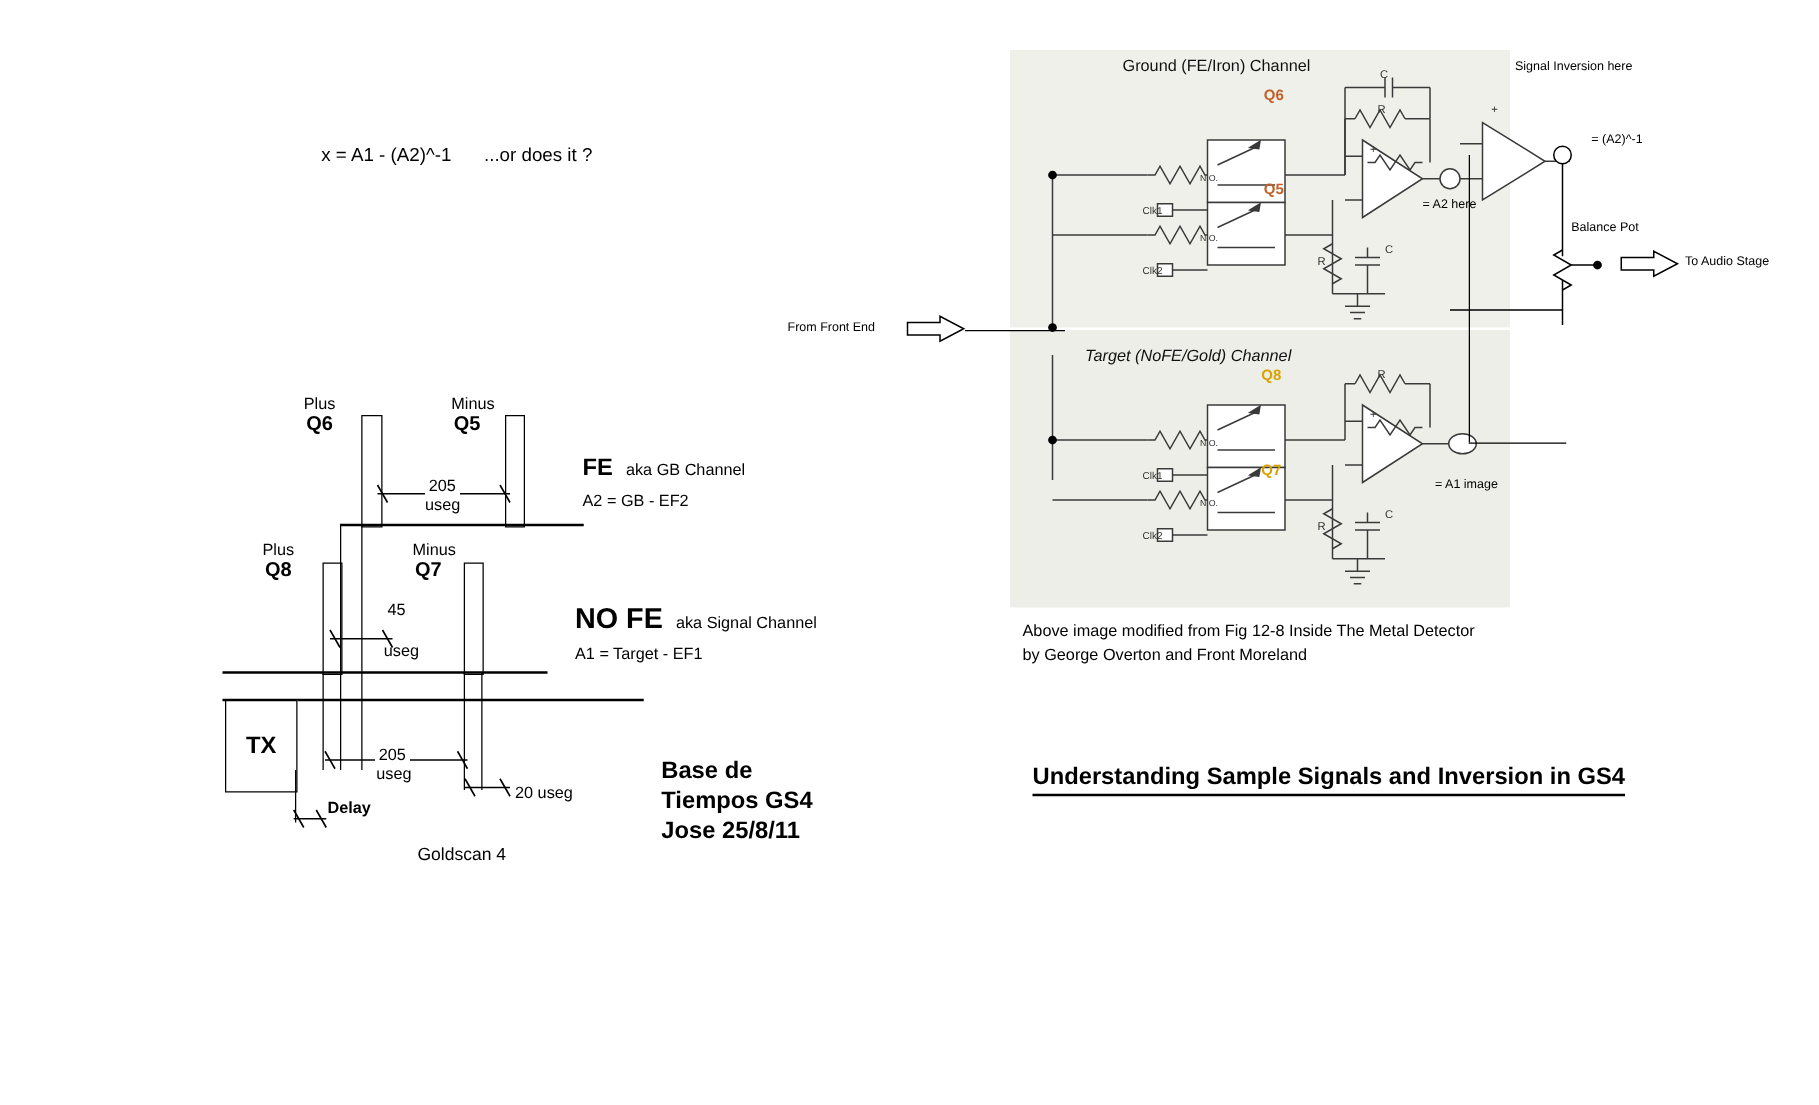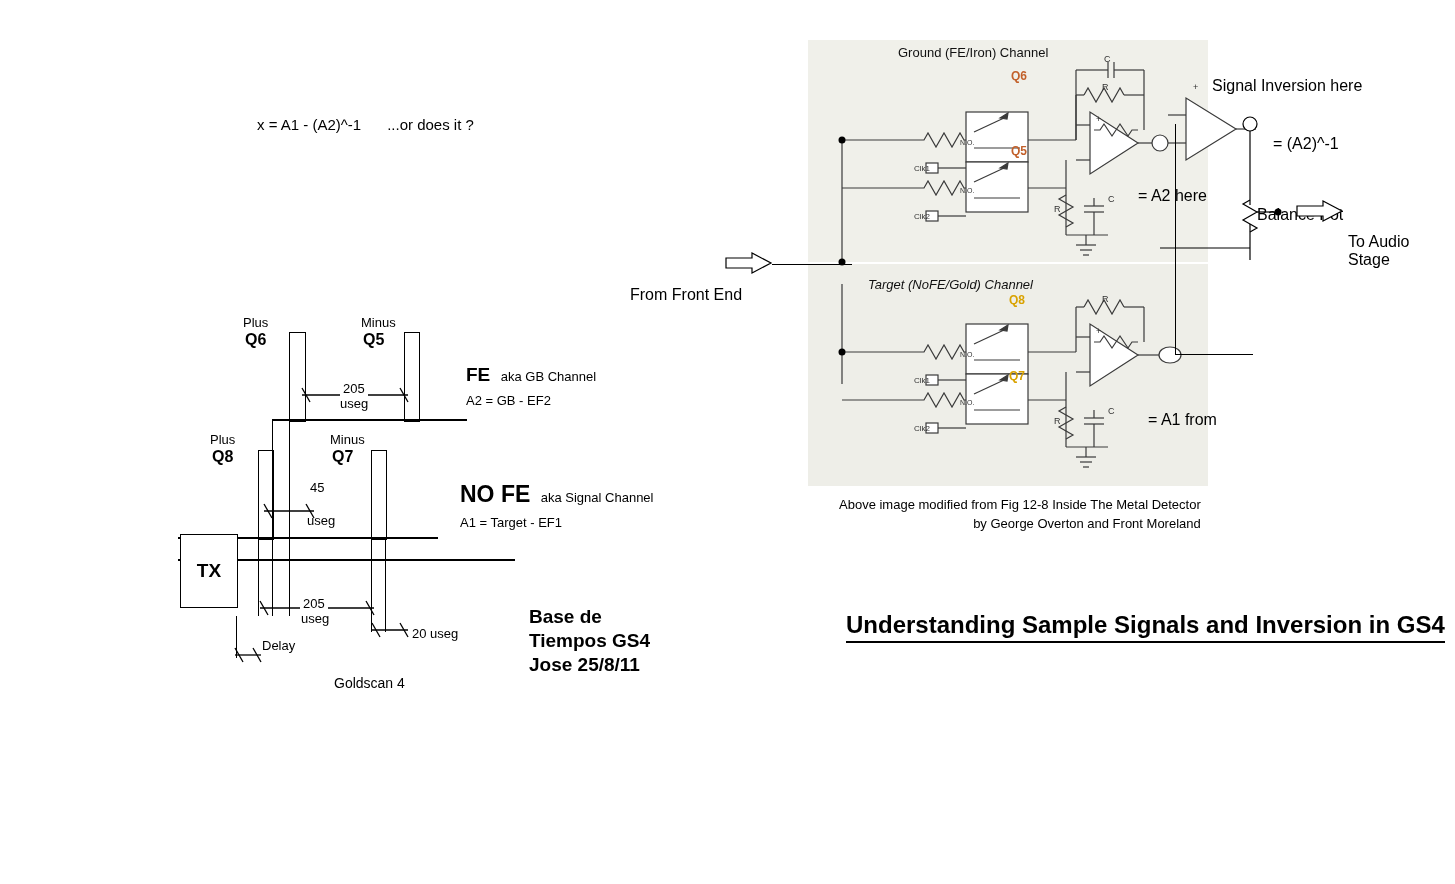--- a/index.html
+++ b/index.html
@@ -43,30 +43,29 @@
     background:#efefe9;
   }
   .photo.top{top:40px;height:222px;background:#f0f0ea;}
   .photo.bot{top:264px;height:222px;background:#eeeee8;}
 
   .ch-title{font-size:13px;color:#111;}
   .q-tag{font-size:12px;font-weight:bold;}
   .q-orange{color:#c2602a;}
   .q-gold{color:#d9a200;}
 
-  .note{font-size:16px;margin-top:29px;}
+  .note{font-size:10px;}
 
   .credit{font-size:13px;line-height:19px;}
 
   .maintitle{
-    font-size:24px;font-weight:bold;
+    font-size:19px;font-weight:bold;
     border-bottom:2px solid #000;
     padding-bottom:2px;
     white-space:nowrap;
-    margin-left:20px;
   }
 
   svg{display:block;overflow:visible;}
 </style>
 </head>
 <body>
 
 <div class="abs formula nowrap">
   <span>x = A1 - (A2)^-1</span><span class="tail">...or does it ?</span>
 </div>
@@ -115,21 +114,21 @@
 <div class="abs lbl" style="left:310px;top:480px;">45</div>
 <div class="abs lbl" style="left:307px;top:513px;">useg</div>
 
 <div class="abs" style="left:460px;top:481px;">
   <span style="font-size:23px;font-weight:bold;">NO FE</span>
   <span style="font-size:13px;margin-left:6px;">aka Signal Channel</span>
 </div>
 <div class="abs lbl" style="left:460px;top:515px;">A1 = Target - EF1</div>
 
 <div class="abs hline" style="left:178px;top:559px;width:337px;height:1.6px;"></div>
-<div class="abs txbox" style="left:180px;top:534px;width:56px;height:72px;">
+<div class="abs txbox" style="left:180px;top:560px;width:56px;height:72px;">
   <span>TX</span>
 </div>
 
 <div class="abs vline" style="left:289px;top:420px;width:1.4px;height:196px;"></div>
 <div class="abs vline" style="left:258px;top:538px;width:1.4px;height:78px;"></div>
 <div class="abs vline" style="left:371px;top:538px;width:1.4px;height:94px;"></div>
 <div class="abs vline" style="left:385px;top:538px;width:1.4px;height:94px;"></div>
 <div class="abs vline" style="left:272px;top:420px;width:1.4px;height:196px;"></div>
 
 <div class="abs" style="left:258px;top:601px;">
@@ -151,21 +150,21 @@
 </div>
 <div class="abs lbl" style="left:412px;top:626px;">20 useg</div>
 
 <div class="abs" style="left:233px;top:648px;">
   <svg width="30" height="14" viewBox="0 0 30 14">
     <line x1="2" y1="7" x2="28" y2="7" stroke="#000" stroke-width="1.3"></line>
     <line x1="2" y1="0" x2="10" y2="14" stroke="#000" stroke-width="1.3"></line>
     <line x1="20" y1="0" x2="28" y2="14" stroke="#000" stroke-width="1.3"></line>
   </svg>
 </div>
-<div class="abs lbl" style="left:262px;top:638px;font-weight:normal;">Delay</div>
+<div class="abs lbl" style="left:262px;top:638px;font-weight:bold;">Delay</div>
 <div class="abs vline" style="left:236px;top:616px;width:1.4px;height:42px;"></div>
 
 <div class="abs base-title" style="left:529px;top:605px;">
   <div>Base de</div>
   <div>Tiempos GS4</div>
   <div>Jose 25/8/11</div>
 </div>
 
 <div class="abs" style="left:334px;top:675px;font-size:14px;">Goldscan 4</div>
 
@@ -333,21 +332,21 @@
   <circle cx="128" cy="112" r="3.5" fill="#000"></circle>
 </svg>
 </div>
 
 <div class="abs" style="left:1175px;top:124px;width:1.4px;height:230px;background:#000;"></div>
 <div class="abs" style="left:1175px;top:354px;width:78px;height:1.4px;background:#000;"></div>
 
 <div class="abs note" style="left:1212px;top:48px;">Signal Inversion here</div>
 <div class="abs note" style="left:1273px;top:106px;">= (A2)^-1</div>
 <div class="abs note" style="left:1138px;top:158px;">= A2 here</div>
-<div class="abs note" style="left:1148px;top:382px;">= A1 from</div>
+<div class="abs note" style="left:1148px;top:382px;">= A1 image</div>
 <div class="abs note" style="left:1257px;top:177px;">Balance Pot</div>
 
 <div class="abs ch-title" style="left:898px;top:45px;">Ground (FE/Iron) Channel</div>
 <div class="abs ch-title" style="left:868px;top:277px;font-style:italic;">Target (NoFE/Gold) Channel</div>
 
 <div class="abs q-tag q-orange" style="left:1011px;top:69px;">Q6</div>
 <div class="abs q-tag q-orange" style="left:1011px;top:144px;">Q5</div>
 <div class="abs q-tag q-gold" style="left:1009px;top:293px;">Q8</div>
 <div class="abs q-tag q-gold" style="left:1009px;top:369px;">Q7</div>
 
@@ -359,18 +358,18 @@
 </div>
 <div class="abs" style="left:772px;top:264px;width:80px;height:1.4px;background:#000;"></div>
 
 <div class="abs" style="left:1297px;top:201px;">
   <svg width="46" height="20" viewBox="0 0 46 20">
     <path d="M0 5 L26 5 L26 0 L45 10 L26 20 L26 15 L0 15 Z" fill="#fff" stroke="#000" stroke-width="1.2"></path>
   </svg>
 </div>
 <div class="abs note" style="left:1348px;top:204px;">To Audio Stage</div>
 
-<div class="abs credit" style="left:839px;top:495px;text-align:right;">
+<div class="abs credit" style="left:818px;top:495px;">
   <div>Above image modified from Fig 12-8 Inside The Metal Detector</div>
   <div>by George Overton and Front Moreland</div>
 </div>
 
 <div class="abs maintitle" style="left:826px;top:611px;">Understanding Sample Signals and Inversion in GS4</div>
 
 </body></html>

